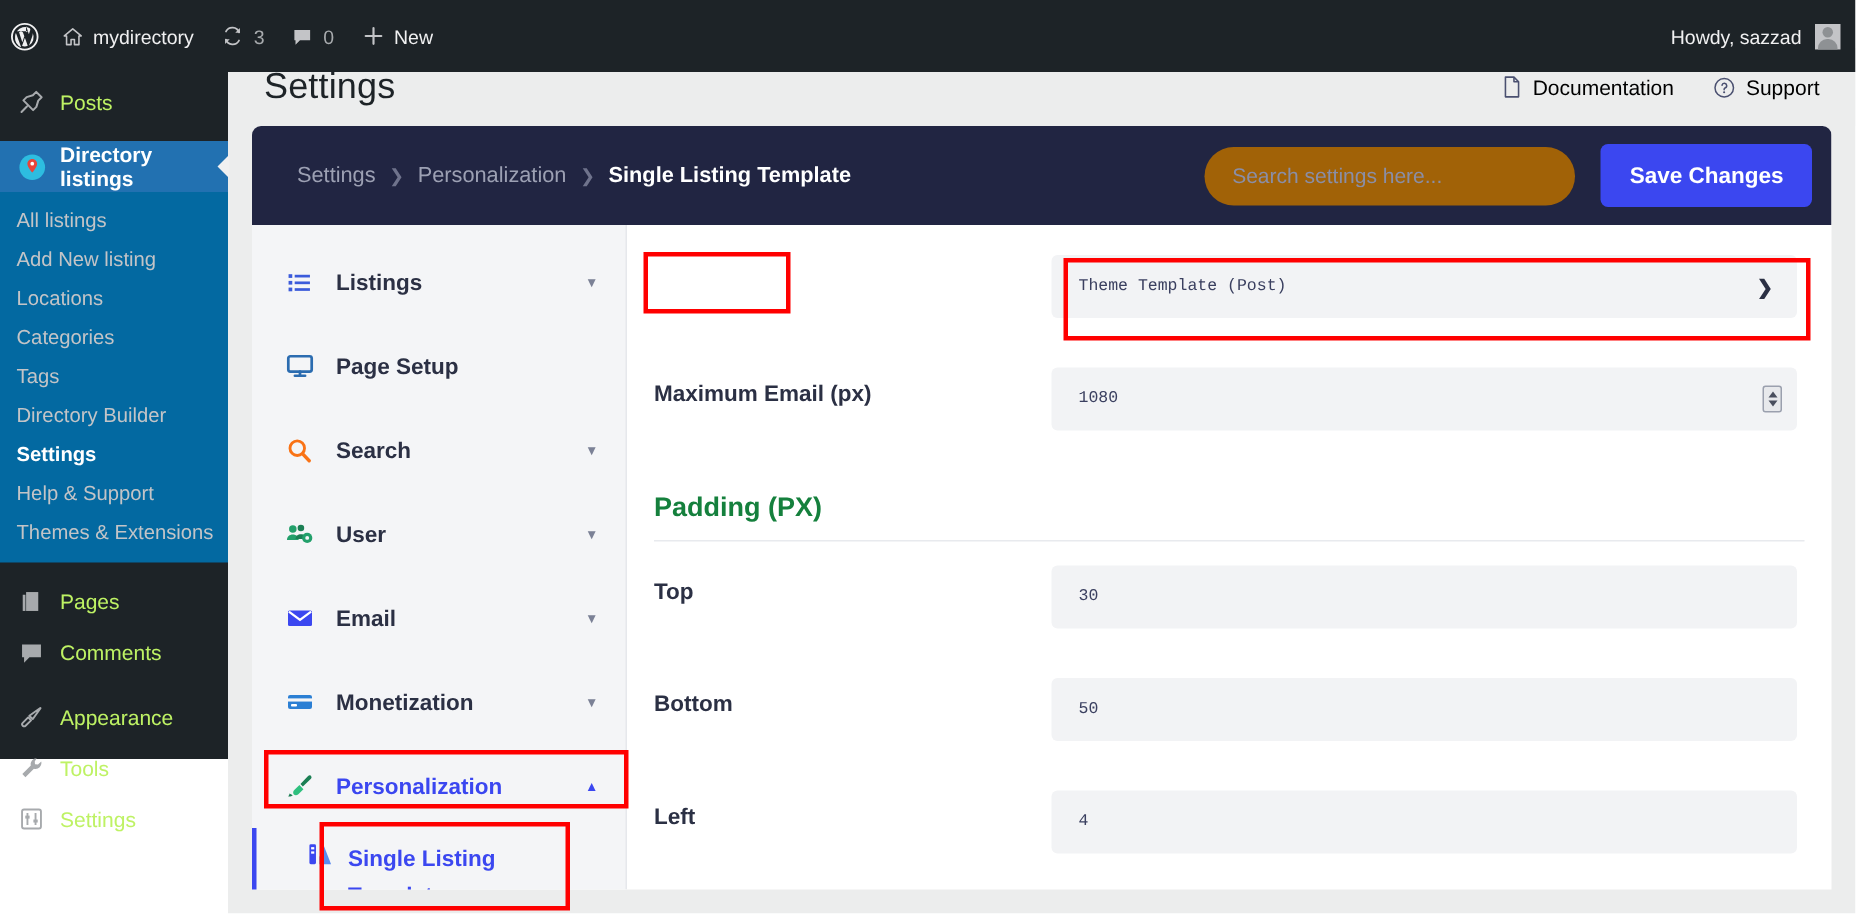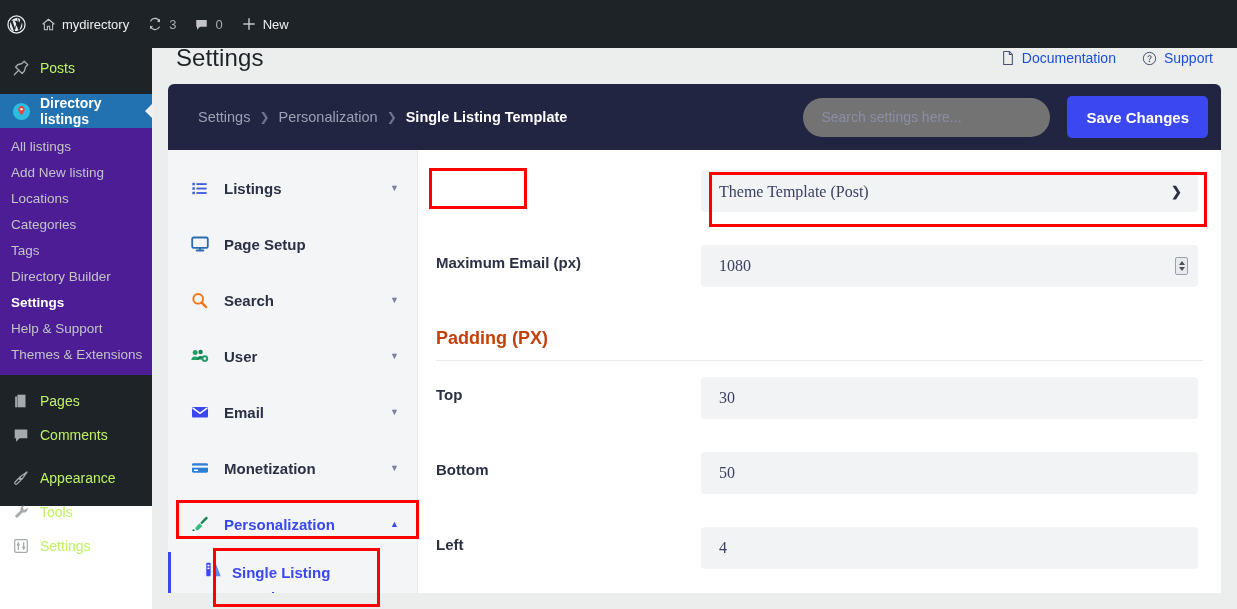--- a/index.html
+++ b/index.html
@@ -55,21 +55,21 @@
   }
   .wp-menu-item.dashboard-cut { height: 16px; overflow: hidden; color: #a7aaad; }
   .wp-menu-item.active {
     background: #2271b1; color: #fff; font-weight: 600;
   }
   .wp-menu-item.active::after {
     content: ""; position: absolute; right: -1px; top: 50%;
     margin-top: -8px; border-style: solid; border-width: 8px 8px 8px 0;
     border-color: transparent #f0f0f1 transparent transparent;
   }
-  .wp-submenu { background: #4c1d95; padding: 6px 0 7px 0; }
+  .wp-submenu { background: #0369a1; padding: 6px 0 7px 0; }
   .wp-sub-item {
     display: block; padding: 3px 0 3px 11px;
     font-size: 13.5px; color: #c3c4c7; line-height: 20px;
   }
   .wp-sub-item.cur { color: #fff; font-weight: 700; }
   .wp-gap { height: 9px; }
 
   
   .gi { fill: #a7aaad; }
 
@@ -79,41 +79,41 @@
     width: 1085px; height: 577px; background: #eceded; overflow: hidden;
   }
   .page-head {
     height: 52px; display: flex; align-items: center;
     padding: 0 24px 0 24px; background: #eceded;
   }
   .page-title { font-size: 24px; color: #1d2327; font-weight: 400; letter-spacing: .1px; }
   .head-links { margin-left: auto; display: flex; align-items: center; gap: 26px; }
   .head-link {
     display: flex; align-items: center; gap: 7px;
-    font-size: 14px; color: #1d4ed8;
+    font-size: 14px; color: #000000;
   }
 
   
   .card {
     margin: 0 16px; width: 1053px; height: 509px;
     background: #fff; border-radius: 6px 6px 0 0; overflow: hidden;
     display: flex; flex-direction: column;
   }
   .topbar {
     height: 66px; background: #212542; display: flex; align-items: center;
     padding: 0 13px 0 30px; flex: none;
   }
   .crumbs { display: flex; align-items: center; gap: 9px; font-size: 14.5px; }
   .crumb { color: #9ca0b3; }
   .crumb.cur { color: #fff; font-weight: 600; }
   .crumb-sep { color: #6f738c; font-size: 12px; }
   .topbar-right { margin-left: auto; display: flex; align-items: center; gap: 17px; }
   .search-box {
     width: 247px; height: 39px; border-radius: 20px;
-    background: #737373; display: flex; align-items: center; padding: 0 18px;
+    background: #a16207; display: flex; align-items: center; padding: 0 18px;
   }
   .search-box input {
     background: transparent; border: 0; outline: none;
     color: #fff; font-size: 14px; width: 100%;
     font-family: "Liberation Sans", sans-serif;
   }
   .search-box input::placeholder { color: #8a8ea6; }
   .save-btn {
     height: 42px; padding: 0 19px; border-radius: 5px; border: 0;
     background: #3b47f0; color: #fff; font-size: 15px; font-weight: 700;
@@ -153,40 +153,40 @@
   
   .set-form { flex: 1; padding: 20px 0 0 18px; overflow: hidden; }
   .form-row { display: flex; align-items: flex-start; min-height: 56px; margin-bottom: 19px; }
   .form-label {
     width: 265px; flex: none; font-size: 15px; color: #2b3044;
     font-weight: 600; padding-top: 9px;
   }
   .form-control { width: 497px; position: relative; }
   .sel, .inp {
     width: 100%; height: 42px; border: 0; border-radius: 4px;
-    background: #f2f3f5; color: #3b4060; font-size: 16px;
+    background: #f2f3f5; color: #3b4060; font-size: 11px;
     padding: 0 36px 0 18px; outline: none; appearance: none;
-    font-family: Liberation Serif, serif;
+    font-family: Liberation Mono, monospace;
   }
   .sel-chev {
     position: absolute; right: 16px; top: 14px; color: #2b3044;
     font-size: 13px; pointer-events: none; font-weight: 700;
   }
   .spinner {
     position: absolute; right: 10px; top: 12px; width: 13px; height: 18px;
     border: 1px solid #9ba0ae; border-radius: 2px; background: #e8e9ec;
     display: flex; flex-direction: column; align-items: center;
     justify-content: center; gap: 2px; pointer-events: none;
   }
   .spinner i { display: block; width: 0; height: 0; border-style: solid; }
   .spinner i.up { border-width: 0 3.5px 4px 3.5px; border-color: transparent transparent #4a4f5e transparent; }
   .spinner i.dn { border-width: 4px 3.5px 0 3.5px; border-color: #4a4f5e transparent transparent transparent; }
 
   .section-head {
-    color: #c2410c; font-size: 18px; font-weight: 700;
+    color: #15803d; font-size: 18px; font-weight: 700;
     padding: 8px 0 11px 0; margin-right: 18px;
   }
   .section-rule { height: 1px; background: #e8eaee; margin: 0 18px 16px 0; }
 
   
   .anno { position: absolute; border: 3px solid #ff0000; pointer-events: none; z-index: 30; }
   .anno-white { background: #fff; }
 </style>
 </head>
 <body>
@@ -219,20 +219,24 @@
       </svg>
       <span class="ab-count">0</span>
     </div>
     <div class="ab-item">
       <svg width="16" height="16" viewBox="0 0 20 20">
         <path d="M10 3.5v13M3.5 10h13" stroke="#c3c4c7" stroke-width="1.8" stroke-linecap="round"></path>
       </svg>
       <span>New</span>
     </div>
     <div class="ab-spacer"></div>
+    <div class="ab-item ab-howdy">
+      <span>Howdy, sazzad</span>
+      <span class="avatar"></span>
+    </div>
   </div>
 
   <div class="wp-sidebar">
 
     <div class="wp-menu-item dashboard-cut">
       <span class="mi-icon">
         <svg width="18" height="18" viewBox="0 0 20 20">
             <rect x="3" y="3" width="6" height="6" class="gi"></rect>
             <rect x="11" y="3" width="6" height="6" class="gi"></rect>
             <rect x="3" y="11" width="6" height="6" class="gi"></rect>

